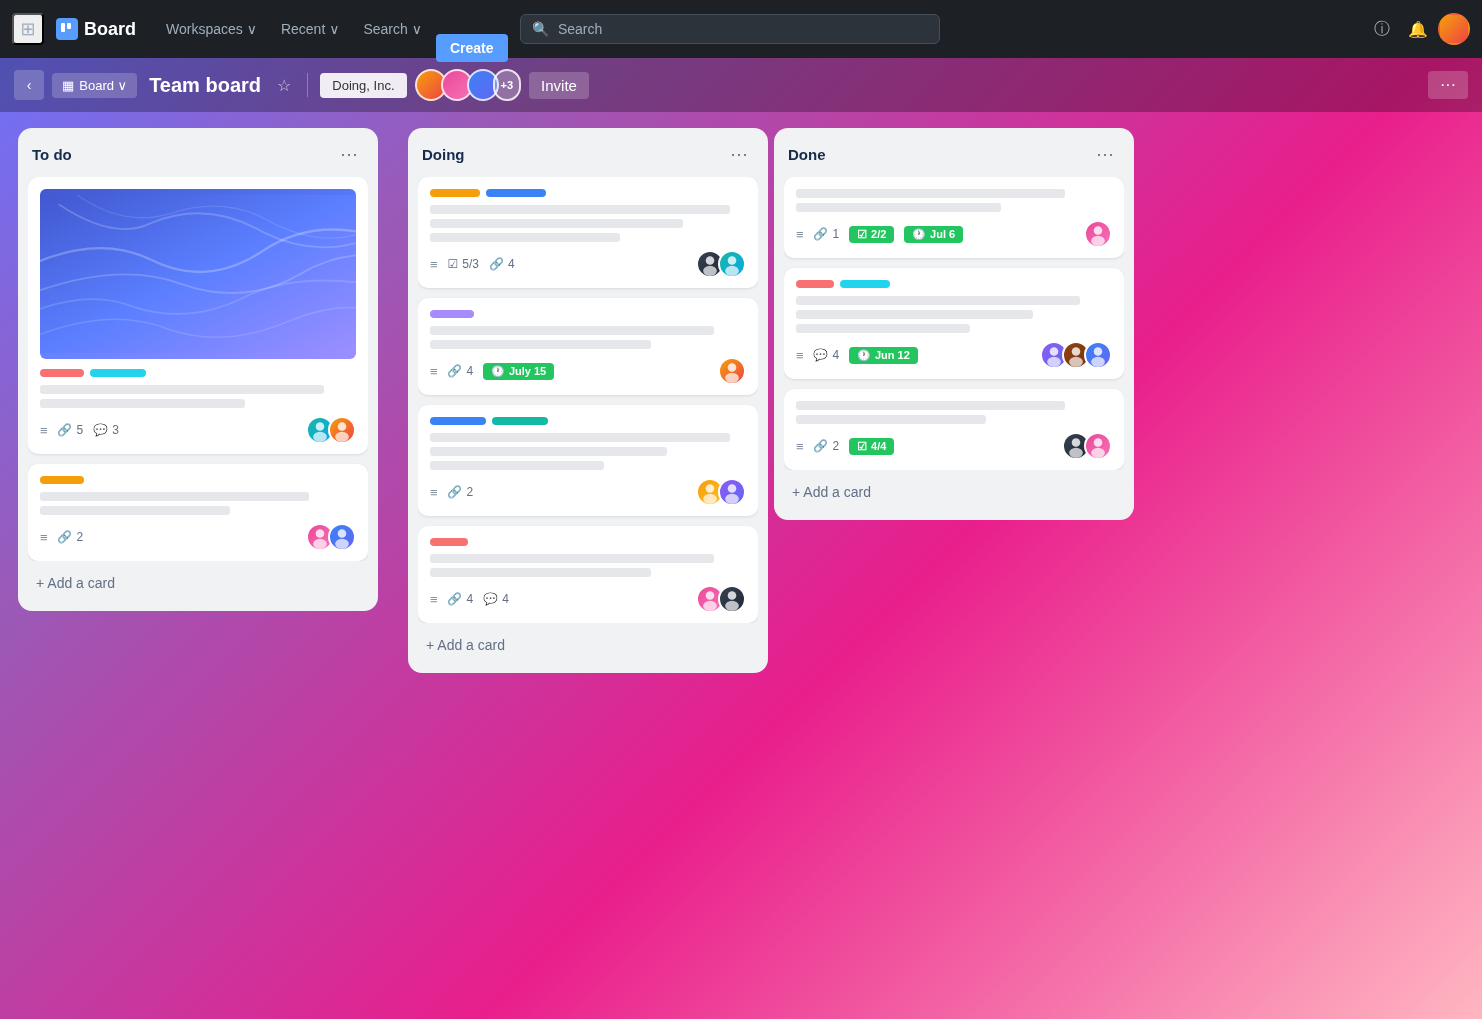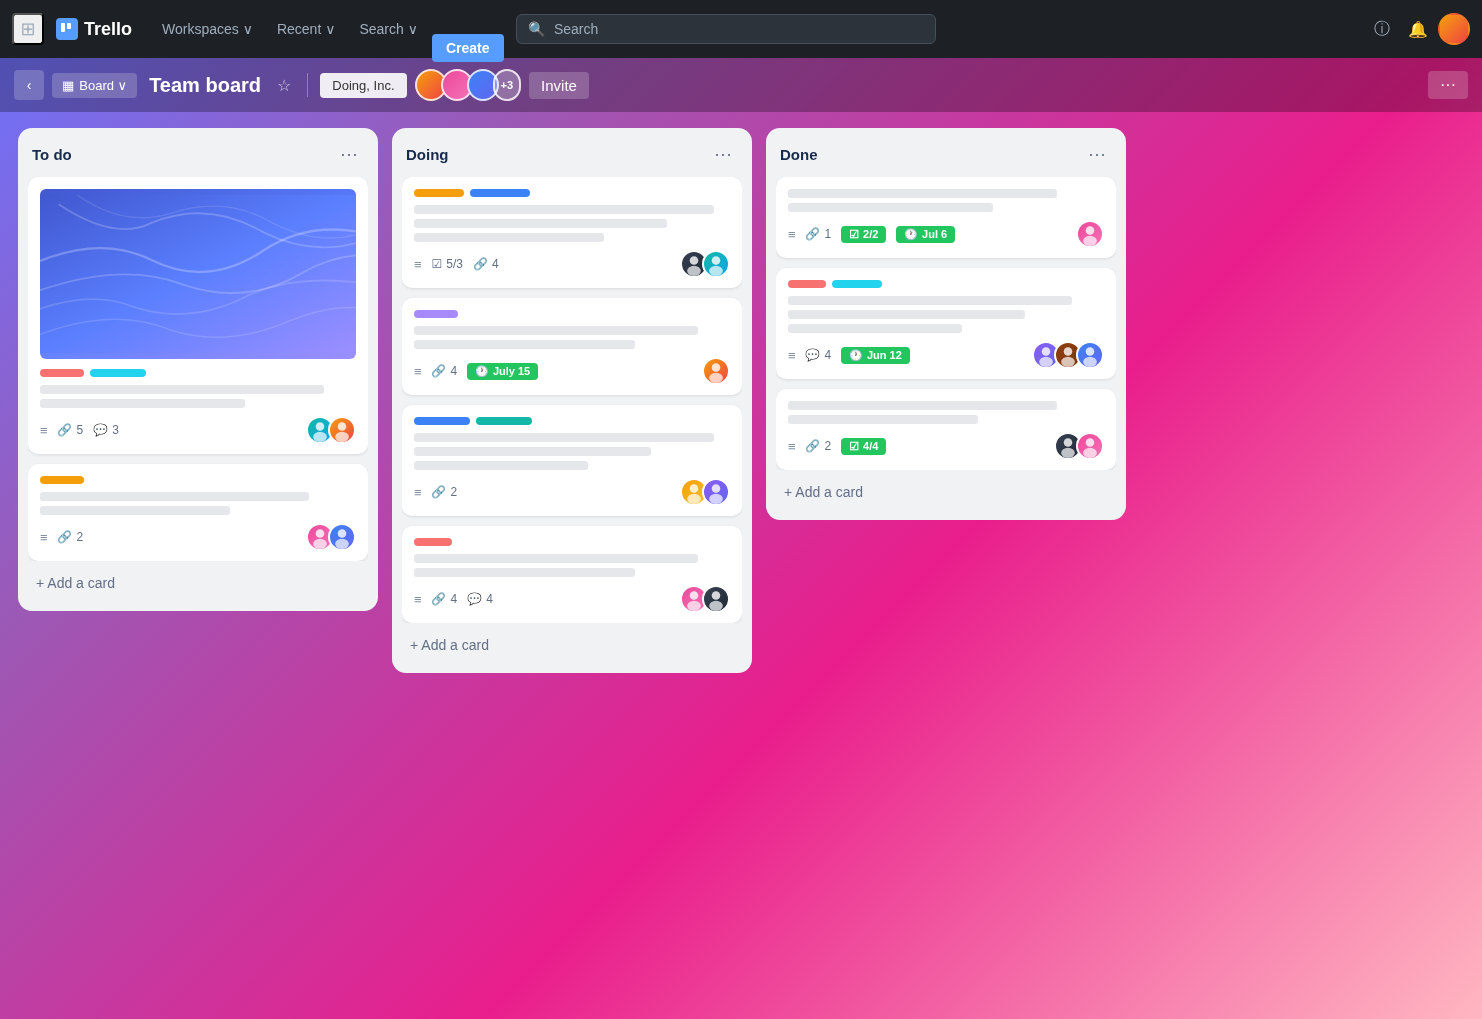--- a/index.html
+++ b/index.html
@@ -216,21 +216,21 @@
       padding: 5px 12px;
       border-radius: 4px;
       cursor: pointer;
     }
 
     
     .board-content {
       display: flex;
       align-items: flex-start;
       padding: 16px 18px;
-      gap: 14px;
+      gap: 6px;
       height: calc(1019px - 58px - 54px);
       overflow-x: auto;
     }
 
     
     .column {
       background: #F1F2F4;
       border-radius: 14px;
       width: 360px;
       min-width: 360px;
@@ -402,21 +402,21 @@
 
 <div class="top-nav">
   <button class="nav-grid-icon">⊞</button>
   <div class="trello-logo">
     <div class="trello-logo-icon">
       <svg width="14" height="14" viewBox="0 0 14 14" fill="none">
         <rect x="1" y="1" width="4" height="9" rx="1" fill="white"></rect>
         <rect x="7" y="1" width="4" height="6" rx="1" fill="white"></rect>
       </svg>
     </div>
-    <span>Trello</span>
+    <span>Board</span>
   </div>
   <button class="nav-btn">Workspaces ∨</button>
   <button class="nav-btn">Recent ∨</button>
   <button class="nav-btn">Search ∨</button>
   <button class="nav-create">Create</button>
   <div class="nav-search">
     <span style="color:#9FADBC;font-size:14px;">🔍</span>
     <input type="text" placeholder="Search" style="">
   </div>
   <div class="nav-spacer"></div>
@@ -538,21 +538,21 @@
               </svg>
             </div>
           </div>
         </div>
       </div>
 
     </div>
     <button class="add-card-btn">+ Add a card</button>
   </div>
 
-  <div class="column" style="max-height:870px;">
+  <div class="column" style="max-height:870px;margin-left:24px;">
     <div class="column-header">
       <span class="column-title">Doing</span>
       <button class="column-menu-btn">···</button>
     </div>
     <div class="cards-container">
 
       <div class="card">
         <div class="card-labels">
           <div class="label" style="height:8px;border-radius:4px;background:#F59E0B;width:50px;"></div>
           <div class="label" style="height:8px;border-radius:4px;background:#3B82F6;width:60px;"></div>

